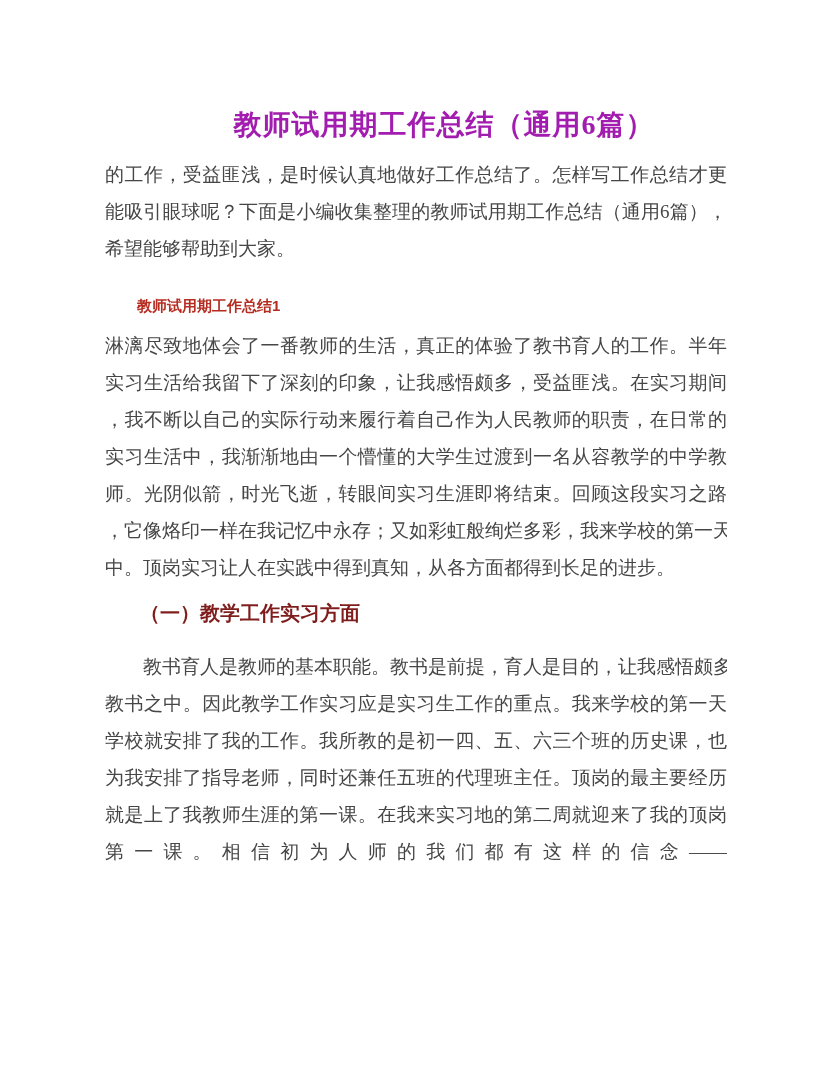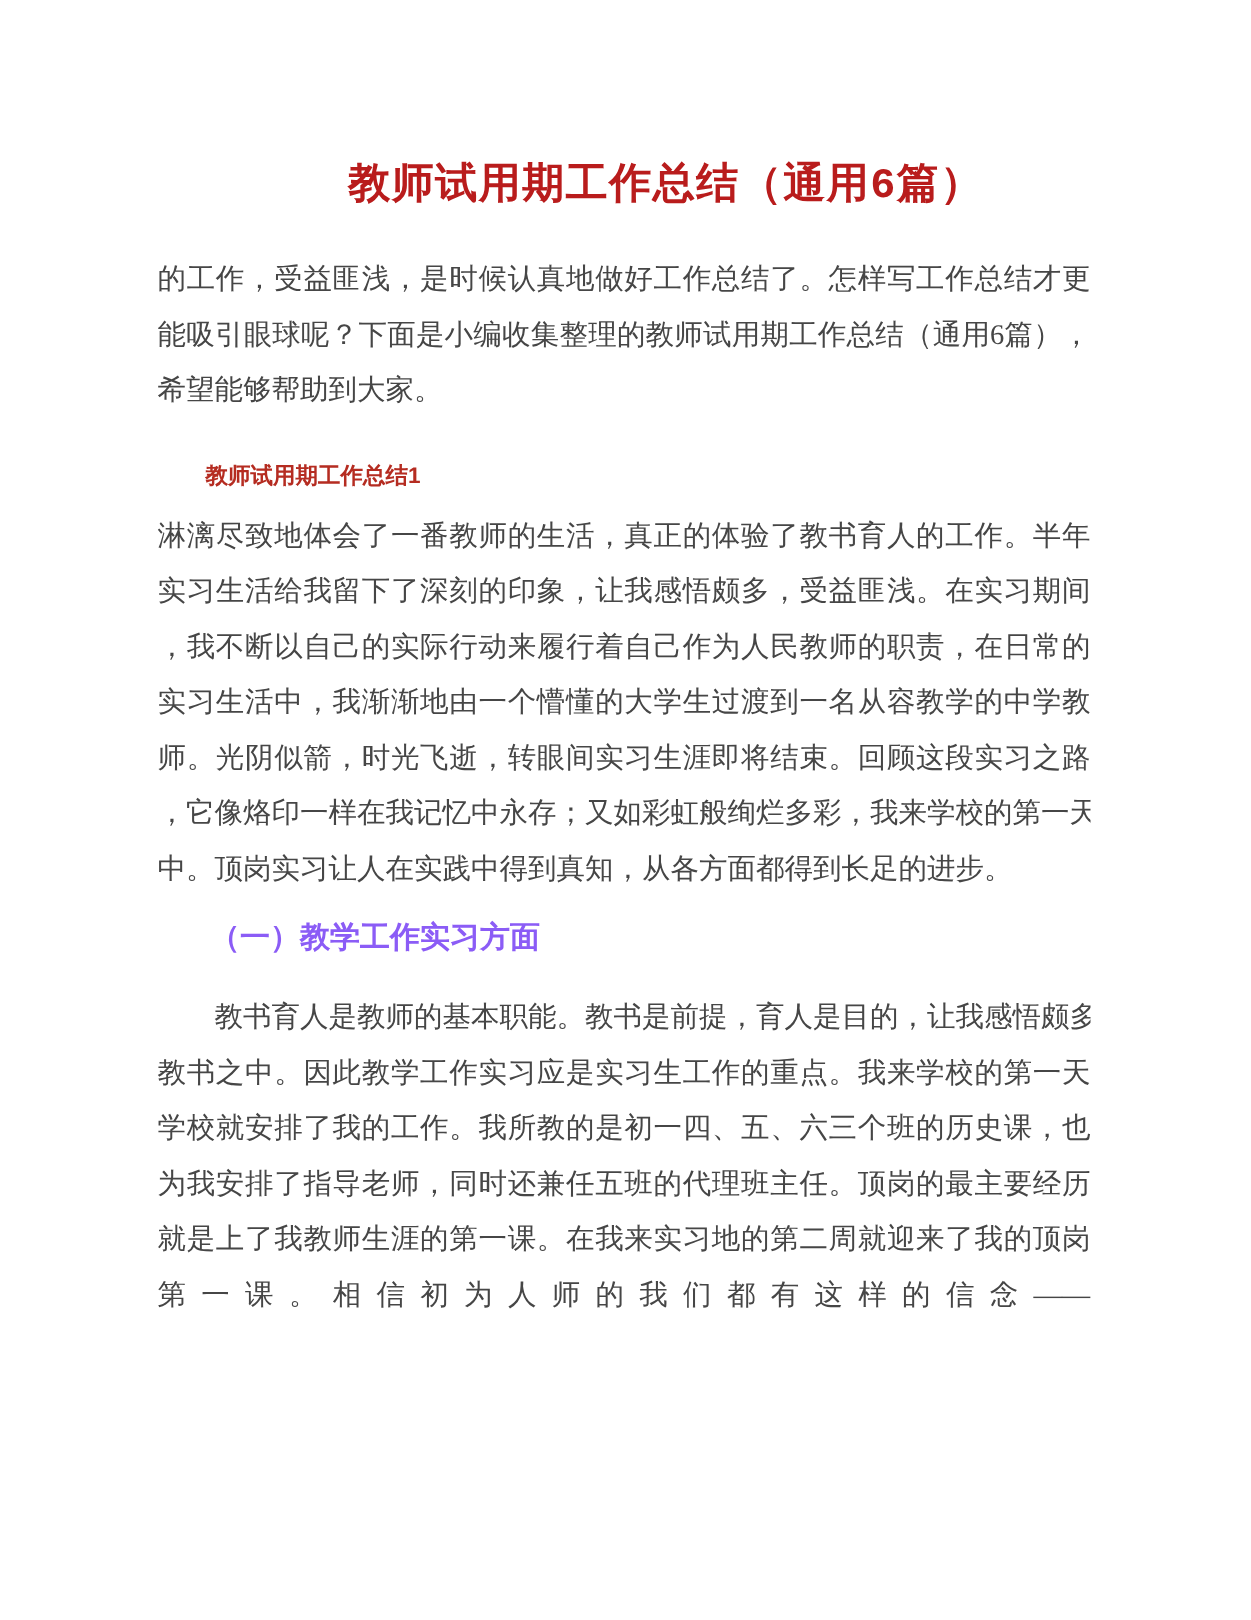--- a/index.html
+++ b/index.html
@@ -12,26 +12,26 @@
     width: 834px;
     height: 1080px;
     margin: 0 auto;
     background: #ffffff;
     overflow: hidden;
     box-sizing: border-box;
     padding: 110px 107px 0 105px;
     font-family: "Liberation Serif", "DejaVu Serif", serif;
   }
   .doc-title {
-    margin: 0 0 28px 0;
-    font-family: Liberation Mono, monospace;
+    margin: 0 0 16px 0;
+    font-family: Liberation Serif, serif;
     font-size: 28px;
     line-height: 30px;
     font-weight: bold;
-    color: #b91c1c;
+    color: #a21caf;
     text-align: center;
     text-indent: 56px;
     letter-spacing: 1px;
   }
   .paragraph {
     margin: 0;
   }
   .paragraph .line {
     font-size: 19px;
     line-height: 37px;
@@ -55,21 +55,21 @@
     font-weight: bold;
     color: #b52c21;
   }
   .heading-bold {
     margin: 0 0 22px 0;
     padding-left: 35px;
     font-family: "Liberation Sans", "DejaVu Sans", sans-serif;
     font-size: 20px;
     line-height: 26px;
     font-weight: bold;
-    color: #8b5cf6;
+    color: #7f1d1d;
   }
 </style>
 </head>
 <body>
 
 <div class="page">
   <h1 class="doc-title">教师试用期工作总结（通用6篇）</h1>
   <div id="doc-blocks">
       <div class="paragraph para-intro">
         <div class="line">的工作，受益匪浅，是时候认真地做好工作总结了。怎样写工作总结才更</div>

